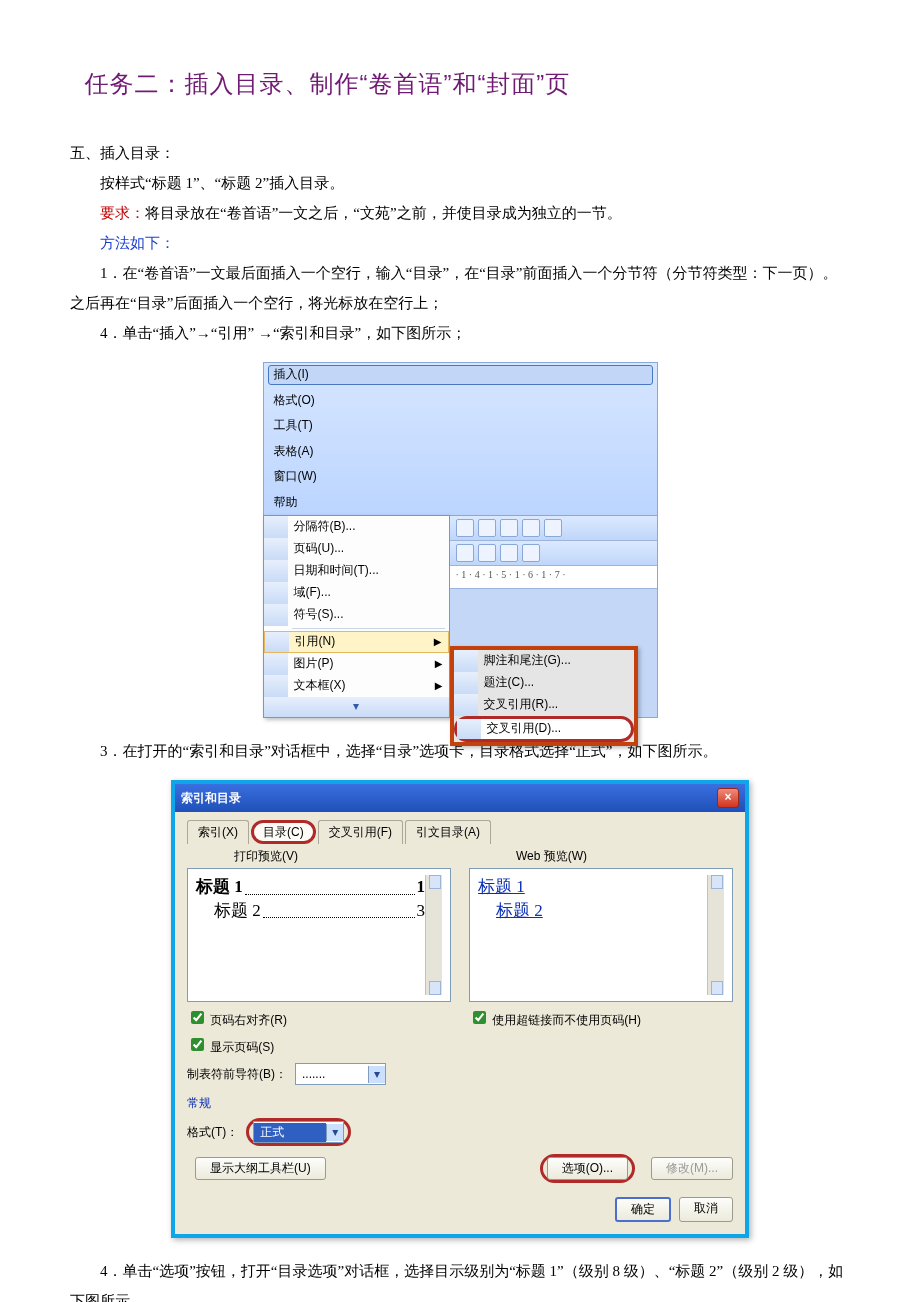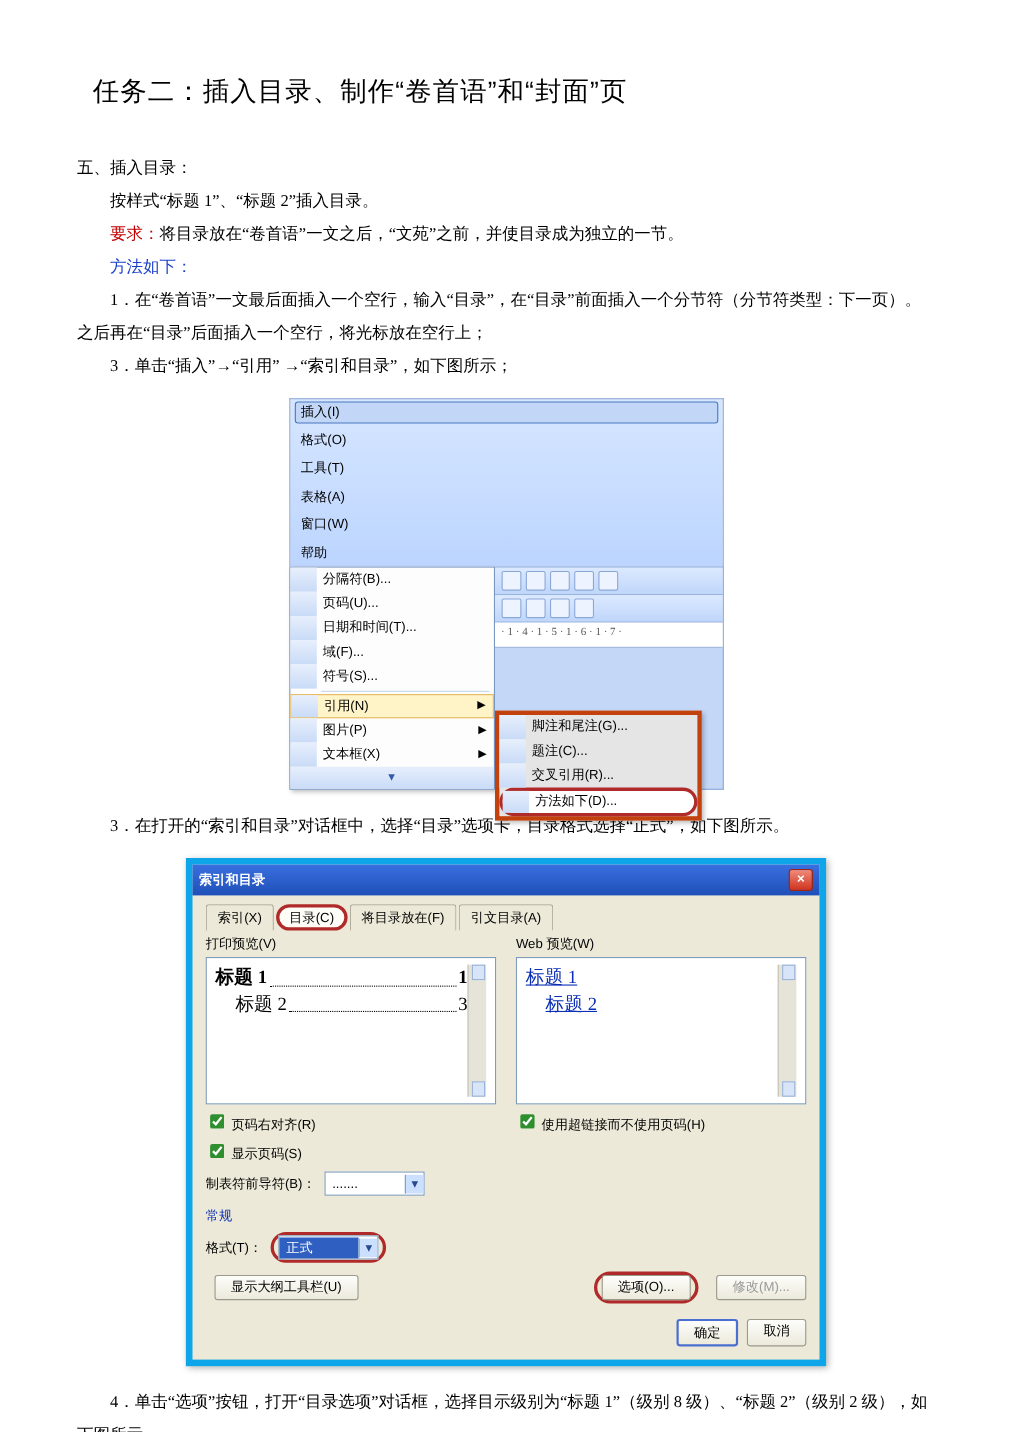--- a/index.html
+++ b/index.html
@@ -7,21 +7,21 @@
     font-size: 15px;
     line-height: 2;
     color: #000;
     margin: 0;
     padding: 60px 70px 40px 70px;
     width: 920px;
     box-sizing: border-box;
     background: #fff;
   }
   .title {
-    color: #000000;
+    color: #701a75;
     font-family: "SimHei","Microsoft YaHei",sans-serif;
     font-size: 24px;
     font-weight: normal;
     margin-bottom: 30px;
     text-indent: 0.6em;
     letter-spacing: 1px;
   }
   .section-head { margin-bottom: 0; }
   .indent1 { text-indent: 2em; margin: 0; }
   .red { color: #c00000; }
@@ -75,21 +75,21 @@
   .sub-wrap{position:relative;}
 
   
   .dlg {
     display:inline-block;
     width:570px;
     text-align:left;
     font-family:"Tahoma","SimSun",sans-serif;
     font-size:12px;
     background:#ece9d8;
-    border:6px solid #0ea5e9;
+    border:4px solid #0ea5e9;
     box-shadow:2px 2px 6px rgba(0,0,0,.3);
     line-height:1.4;
   }
   .dlg-titlebar {
     background:linear-gradient(#3a6fe0,#1f50b8);
     color:#fff; font-weight:bold;
     padding:4px 6px;
     display:flex; align-items:center;
   }
   .dlg-titlebar .x {
@@ -98,21 +98,21 @@
     border:1px solid #9a2516;border-radius:3px;
     color:#fff;text-align:center;line-height:16px;font-weight:bold;
   }
   .dlg-body{padding:8px 12px 12px 12px;}
   .tabs{display:flex;gap:0;margin-bottom:4px;}
   .tab{padding:3px 10px 2px 10px;border:1px solid #aca899;border-bottom:none;background:#ece9d8;border-radius:3px 3px 0 0;margin-right:2px;}
   .tab.active{background:#fdfcf7;position:relative;z-index:2;}
   .tab.circ{border:3px solid #b02a2a;border-radius:14px;padding:1px 9px 0 9px;}
   .cols{display:flex;gap:18px;}
   .col{flex:1;}
-  .lbl{margin-bottom:3px;}
+  .lbl{margin-bottom:3px;margin-left:47px;}
   .preview{
     height:120px;background:#fff;border:1px solid #7f9db9;
     padding:6px 8px;font-family:"SimSun";font-size:17px;
     display:flex;
   }
   .preview-inner{flex:1;}
   .scroll{width:16px;background:#e6e4d8;border-left:1px solid #c6c3b3;position:relative;}
   .scroll::before,.scroll::after{content:"";position:absolute;left:3px;width:10px;height:12px;background:#d8e4f8;border:1px solid #9cb4d8;}
   .scroll::before{top:0;} .scroll::after{bottom:0;}
   .pv-row{display:flex;}
@@ -140,21 +140,21 @@
 
 <div class="title">任务二：插入目录、制作“卷首语”和“封面”页</div>
 
 <p class="section-head">五、插入目录：</p>
 <p class="indent1">按样式“标题 1”、“标题 2”插入目录。</p>
 <p class="indent1">
   <span class="red">要求：</span><span>将目录放在“卷首语”一文之后，“文苑”之前，并使目录成为独立的一节。</span>
 </p>
 <p class="indent1"><span class="blue">方法如下：</span></p>
 <p class="" style="text-indent:2em;margin:0;">1．在“卷首语”一文最后面插入一个空行，输入“目录”，在“目录”前面插入一个分节符（分节符类型：下一页）。之后再在“目录”后面插入一个空行，将光标放在空行上；</p>
-<p class="indent1">3．单击“插入”→“引用” →“索引和目录”，如下图所示；</p>
+<p class="indent1">4．单击“插入”→“引用” →“索引和目录”，如下图所示；</p>
 
 <div class="fig">
   <div class="menu-shot">
     <div class="menubar">
       <span class="sel">插入(I)</span>
       <span>格式(O)</span>
       <span>工具(T)</span>
       <span>表格(A)</span>
       <span>窗口(W)</span>
       <span>帮助</span>
@@ -223,41 +223,41 @@
           <div class="dd-row">
               <span class="dd-gutter"></span>
               <span>题注(C)...</span>
             </div>
           <div class="dd-row">
               <span class="dd-gutter"></span>
               <span>交叉引用(R)...</span>
             </div>
           <div class="dd-row hl">
               <span class="dd-gutter"></span>
-              <span>方法如下(D)...</span>
+              <span>交叉引用(D)...</span>
             </div>
         </div>
       </div>
     </div>
   </div>
 </div>
 
 <p class="indent1">3．在打开的“索引和目录”对话框中，选择“目录”选项卡，目录格式选择“正式”，如下图所示。</p>
 
 <div class="fig">
   <div class="dlg">
     <div class="dlg-titlebar">
       <span>索引和目录</span>
       <span class="x">×</span>
     </div>
     <div class="dlg-body">
       <div class="tabs">
         <span class="tab">索引(X)</span>
         <span class="tab active circ">目录(C)</span>
-        <span class="tab">将目录放在(F)</span>
+        <span class="tab">交叉引用(F)</span>
         <span class="tab">引文目录(A)</span>
       </div>
 
       <div class="cols">
         <div class="col">
           <div class="lbl">打印预览(V)</div>
           <div class="preview">
             <div class="preview-inner">
               <div class="pv-row">
                   <b>标题 1</b>

